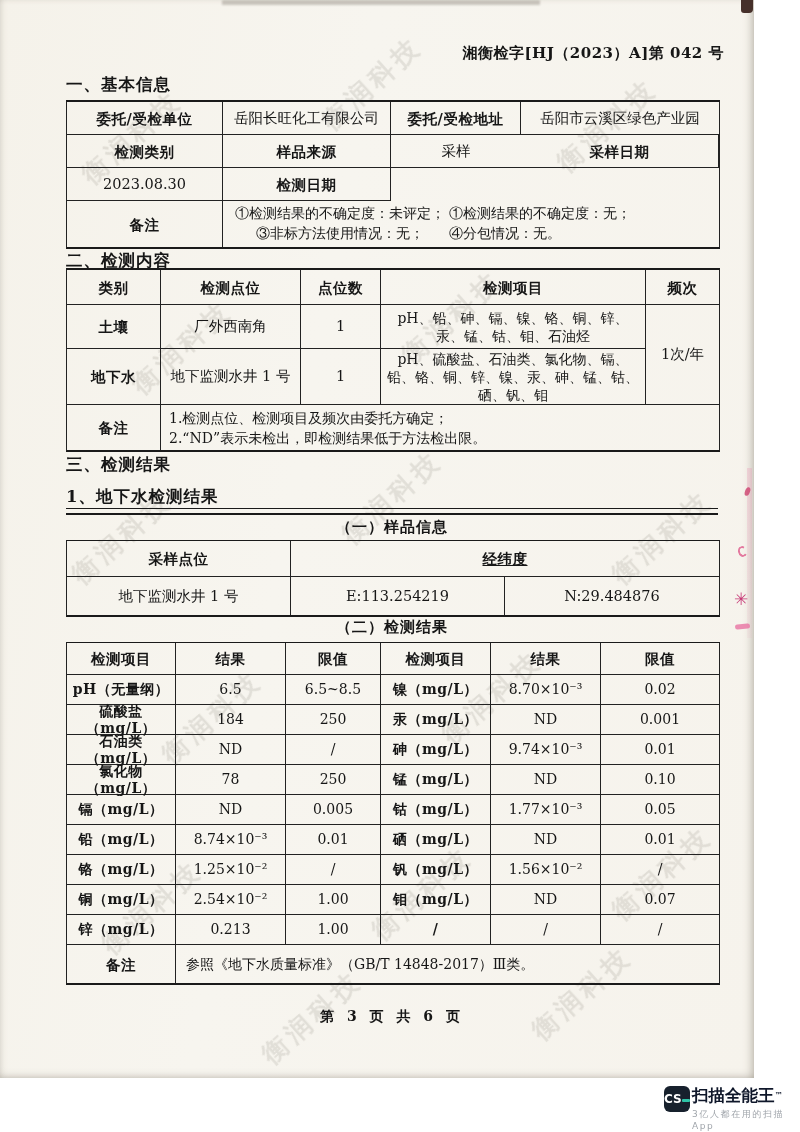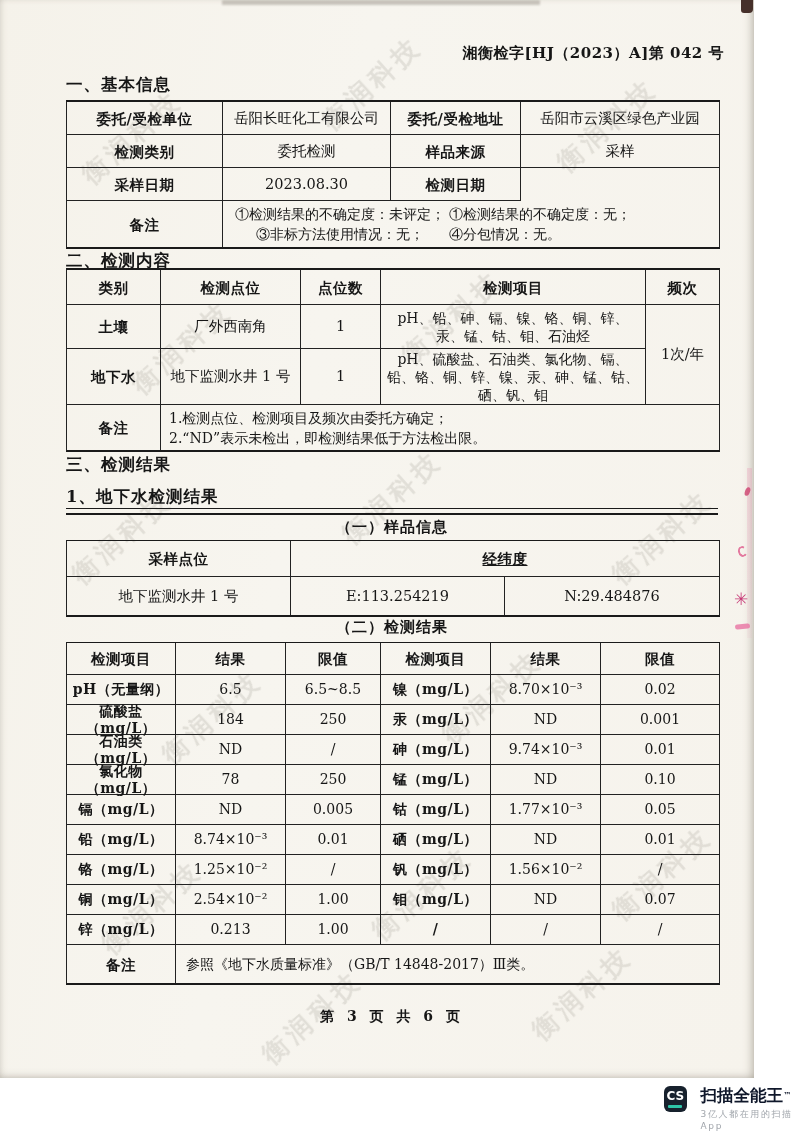--- a/index.html
+++ b/index.html
@@ -45,21 +45,21 @@
   #table1{
     top:100px;width:652px;
     grid-template-columns:156px 168px 130px 198px;
     grid-template-rows:33px 33px 33px 46px;
     border-top:2.5px solid #1a1a1a;border-bottom:2.5px solid #1a1a1a;
     border-left:1.2px solid #222;border-right:1.2px solid #222;
   }
   #t1-remark-label{grid-column:1;}
   #t1-remark-content{
     grid-column:2/5;flex-direction:column;align-items:flex-start;justify-content:center;
-    padding-left:8px;font-size:14px;
+    padding-left:8px;font-size:14px;font-family:Liberation Serif, serif;
   }
   .rline{display:flex;width:100%;line-height:20px;}
   .rline .seg1{width:218px;}
 
   
   #table2{
     top:268px;width:652px;
     grid-template-columns:94px 140px 80px 265px 73px;
     grid-template-rows:35px 44px 56px 45px;
     border-top:2px solid #1a1a1a;border-bottom:2.5px solid #1a1a1a;
@@ -109,22 +109,22 @@
     background:linear-gradient(rgba(233,146,178,.30),rgba(233,146,178,.08));}
   .red1{left:745px;top:487px;width:5px;height:9px;background:#cf4a74;border-radius:50%;transform:rotate(20deg);opacity:.85;}
   .red2{left:738px;top:546px;width:9px;height:11px;border:2.2px solid #df5b8c;border-right-color:transparent;
     border-radius:50%;transform:rotate(-15deg);opacity:.8;box-sizing:border-box;}
   .red3{left:732px;top:590px;width:18px;height:18px;color:#c2286b;font-size:17px;line-height:18px;text-align:center;opacity:.9;}
   .red3::before{content:"✳";}
   .red4{left:735px;top:624px;width:15px;height:4.5px;background:#e973a3;border-radius:3px;transform:rotate(-6deg);opacity:.8;}
 
   
   .badge{position:absolute;left:664px;top:1086px;z-index:4;display:flex;align-items:flex-start;}
-  .cs-icon{width:26px;height:26px;background:#17212d;border-radius:6px;margin-right:14px;
-    display:flex;flex-direction:column;align-items:center;justify-content:center;}
+  .cs-icon{width:26px;height:26px;background:#17212d;border-radius:6px;margin-right:2px;
+    display:flex;flex-direction:row;align-items:center;justify-content:center;}
   .cs-icon span{color:#fff;font-family:"DejaVu Sans","Liberation Sans",sans-serif;
     font-weight:700;font-size:12px;line-height:13px;}
   .cs-bar{width:14px;height:3px;background:#2ec5a8;border-radius:1px;margin-top:2px;}
   .cs-name{font-family:"DejaVu Sans","Liberation Sans",sans-serif;font-size:16.5px;font-weight:700;color:#0f172a;line-height:20px;}
   .cs-name .tm{font-size:8px;vertical-align:top;}
   .cs-tag{font-family:"DejaVu Sans","Liberation Sans",sans-serif;font-size:9px;color:#a0a5ab;letter-spacing:1.6px;margin-top:2px;}
 </style>
 </head>
 <body>
 
@@ -152,21 +152,20 @@
     <div class="doc-number">湘衡检字[HJ（2023）A]第 042 号</div>
 
     <div class="sec-title" style="top:74px">一、基本信息</div>
 
     <div class="grid" id="table1">
       <div class="cell lbl">委托/受检单位</div>
         <div class="cell ">岳阳长旺化工有限公司</div>
         <div class="cell lbl">委托/受检地址</div>
         <div class="cell lc">岳阳市云溪区绿色产业园</div>
         <div class="cell lbl">检测类别</div>
-        <div class="cell ">委托检测</div>
         <div class="cell lbl">样品来源</div>
         <div class="cell lc">采样</div>
         <div class="cell lbl">采样日期</div>
         <div class="cell ">2023.08.30</div>
         <div class="cell lbl">检测日期</div>
         <div class="cell lbl bb0" id="t1-remark-label">备注</div>
       <div class="cell lc bb0" id="t1-remark-content">
         <div class="rline">
           <span class="seg1">①检测结果的不确定度：未评定；</span>
           <span>①检测结果的不确定度：无；</span>

